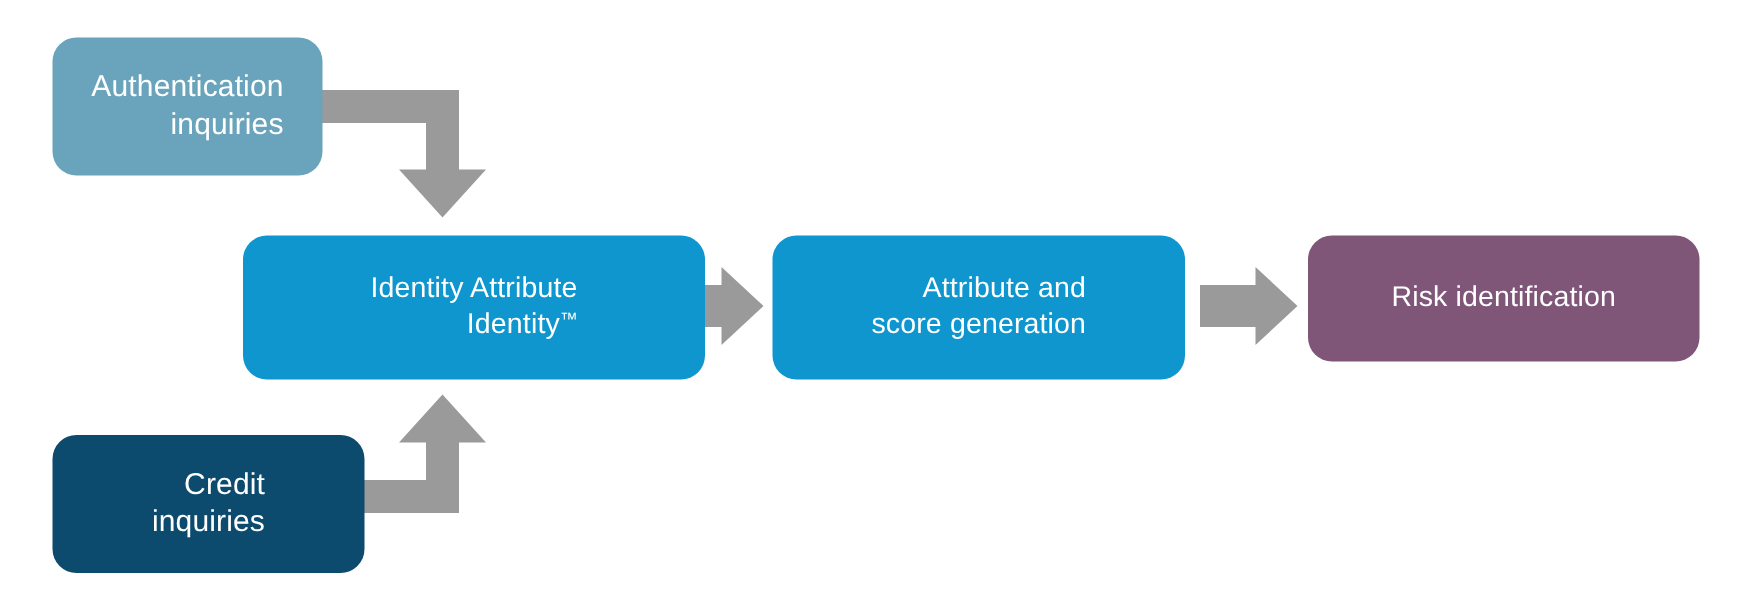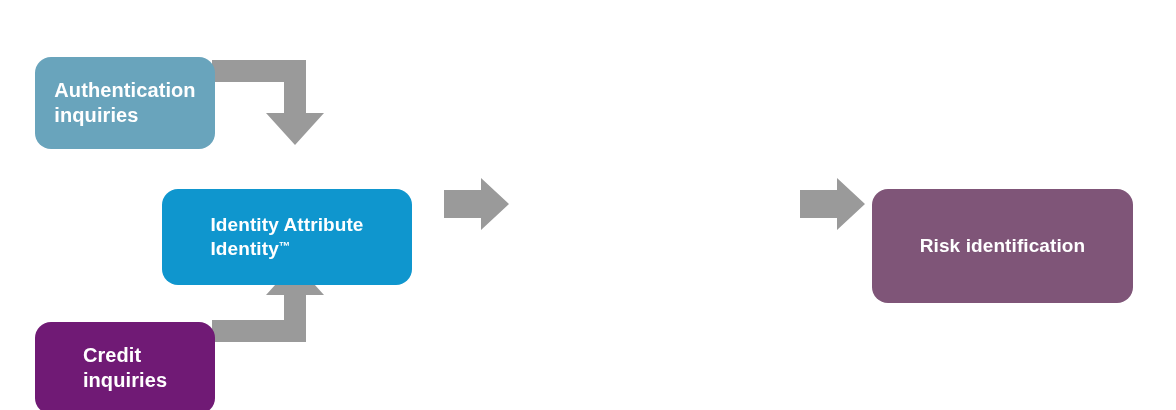--- a/index.html
+++ b/index.html
@@ -22,25 +22,24 @@
     height: 410px;
   }
   .node {
     position: absolute;
     display: flex;
     align-items: center;
     justify-content: center;
     box-sizing: border-box;
     border-radius: 16px;
     color: #ffffff;
-    font-weight: bold;
-    text-align: left;
+    font-weight: normal;
+    text-align: right;
     line-height: 1.26;
     letter-spacing: 0.1px;
-    margin-top: 32px;
   }
   .node .label-line {
     display: block;
     white-space: nowrap;
   }
   .node-source {
     font-size: 20px;
   }
   .node-process {
     font-size: 19px;
@@ -78,34 +77,40 @@
     <path fill="#9a9a9a" d="M 800 190 L 837 190 L 837 178 L 865 204 L 837 230 L 837 218 L 800 218 Z"></path>
   </svg>
 
   <div class="node node-source" style="left:35px; top:25px; width:180px; height:92px; background:#69a4bc;">
     <div>
       <span class="label-line">Authentication</span>
       <span class="label-line">inquiries</span>
     </div>
   </div>
 
-  <div class="node node-source" style="left:35px; top:290px; width:180px; height:92px; background:#701a75;">
+  <div class="node node-source" style="left:35px; top:290px; width:208px; height:92px; background:#0c4a6e;">
     <div>
       <span class="label-line">Credit</span>
       <span class="label-line">inquiries</span>
     </div>
   </div>
 
-  <div class="node node-process" style="left:162px; top:157px; width:250px; height:96px; background:#0f96ce;">
+  <div class="node node-process" style="left:162px; top:157px; width:308px; height:96px; background:#0f96ce;">
     <div>
       <span class="label-line">Identity Attribute</span>
       <span class="label-line"><span>Identity</span><span class="tm">™</span></span>
     </div>
   </div>
 
+  <div class="node node-process" style="left:515px; top:157px; width:275px; height:96px; background:#0f96ce;">
+    <div>
+      <span class="label-line">Attribute and</span>
+      <span class="label-line">score generation</span>
+    </div>
+  </div>
 
-  <div class="node node-output" style="left:872px; top:157px; width:261px; height:114px; background:#7f5578;">
+  <div class="node node-output" style="left:872px; top:157px; width:261px; height:84px; background:#7f5578;">
     <div>
       <span class="label-line">Risk identification</span>
     </div>
   </div>
 
 </div>
 
 </body></html>

